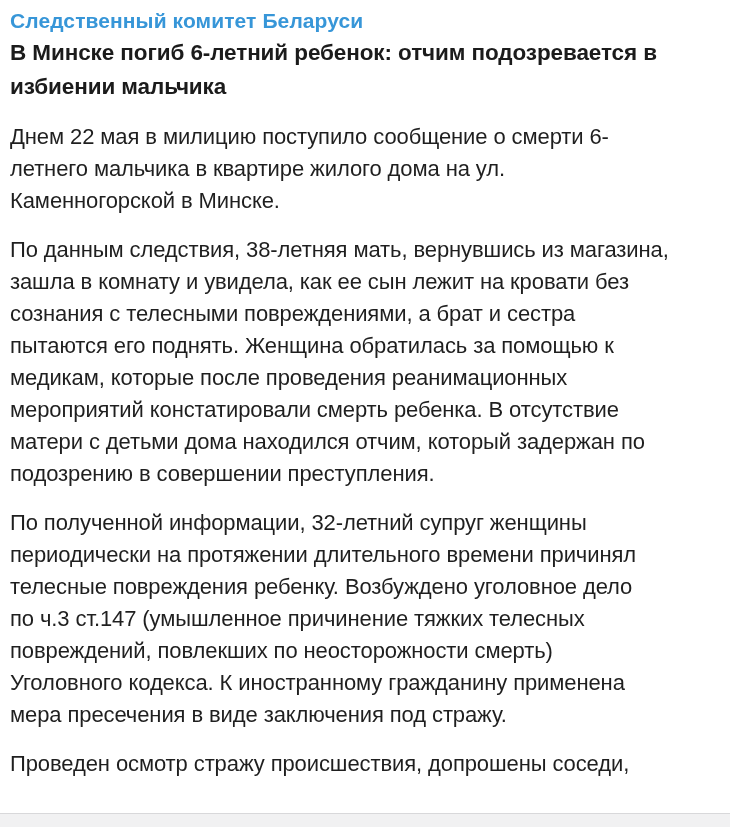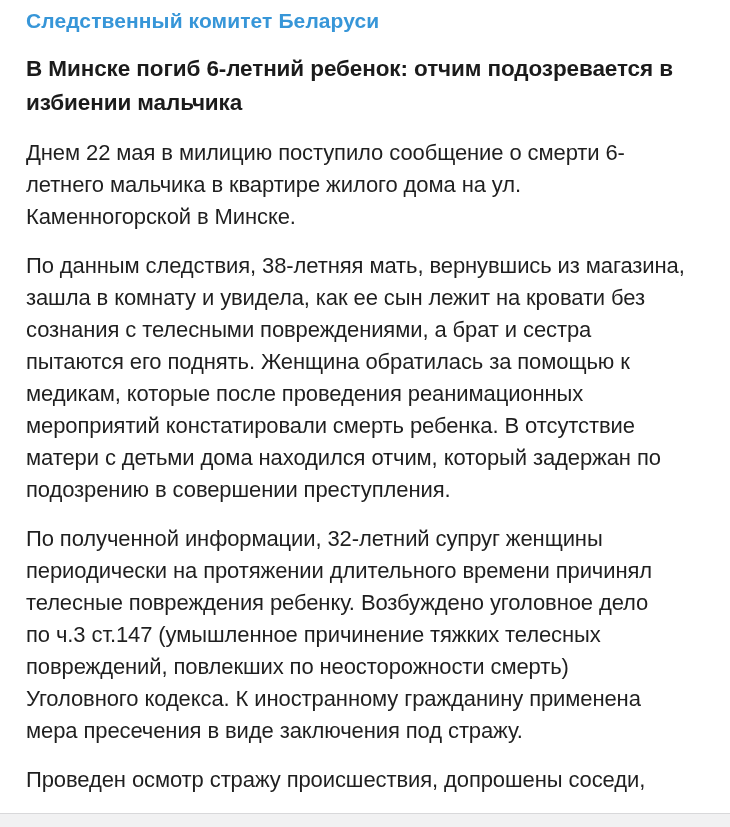--- a/index.html
+++ b/index.html
@@ -9,34 +9,34 @@
   }
   body {
     width: 730px;
     height: 827px;
     overflow: hidden;
     position: relative;
     font-family: "Liberation Sans", sans-serif;
     color: #1d1d1d;
   }
   .post {
-    padding: 6px 12px 0 26px;
+    padding: 6px 12px 0 10px;
   }
   .channel-name {
     display: block;
     color: #3796d8;
     font-size: 21px;
     line-height: 30px;
     font-weight: 700;
     text-decoration: none;
     letter-spacing: 0.1px;
     cursor: pointer;
   }
   .headline {
-    margin: 16px 0 4px 0;
+    margin: 0 0 4px 0;
     font-size: 22.5px;
     line-height: 34px;
     font-weight: 700;
     color: #1b1b1b;
     white-space: pre-line;
     letter-spacing: -0.1px;
   }
   .para {
     margin: 17px 0 0 0;
     font-size: 22px;

